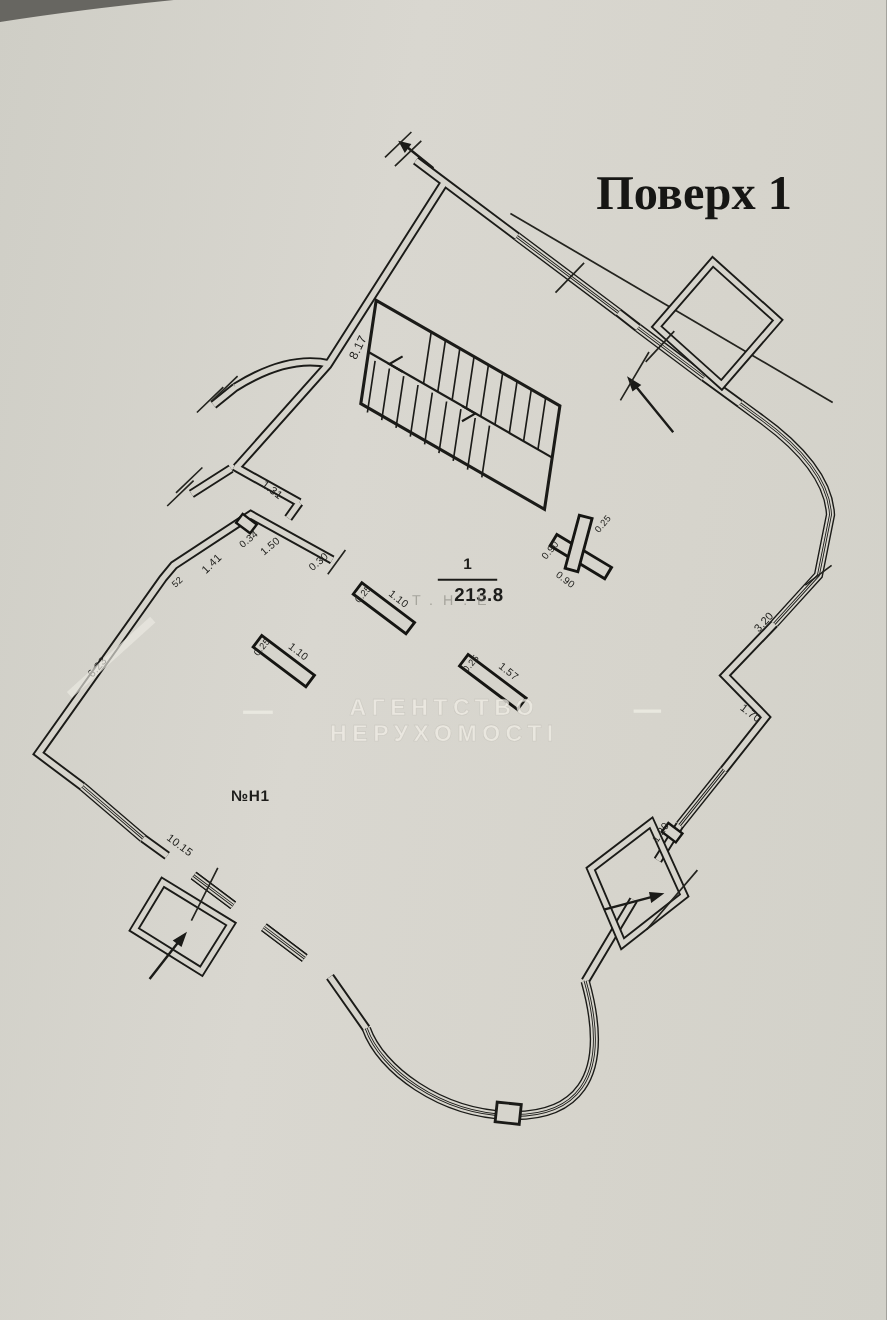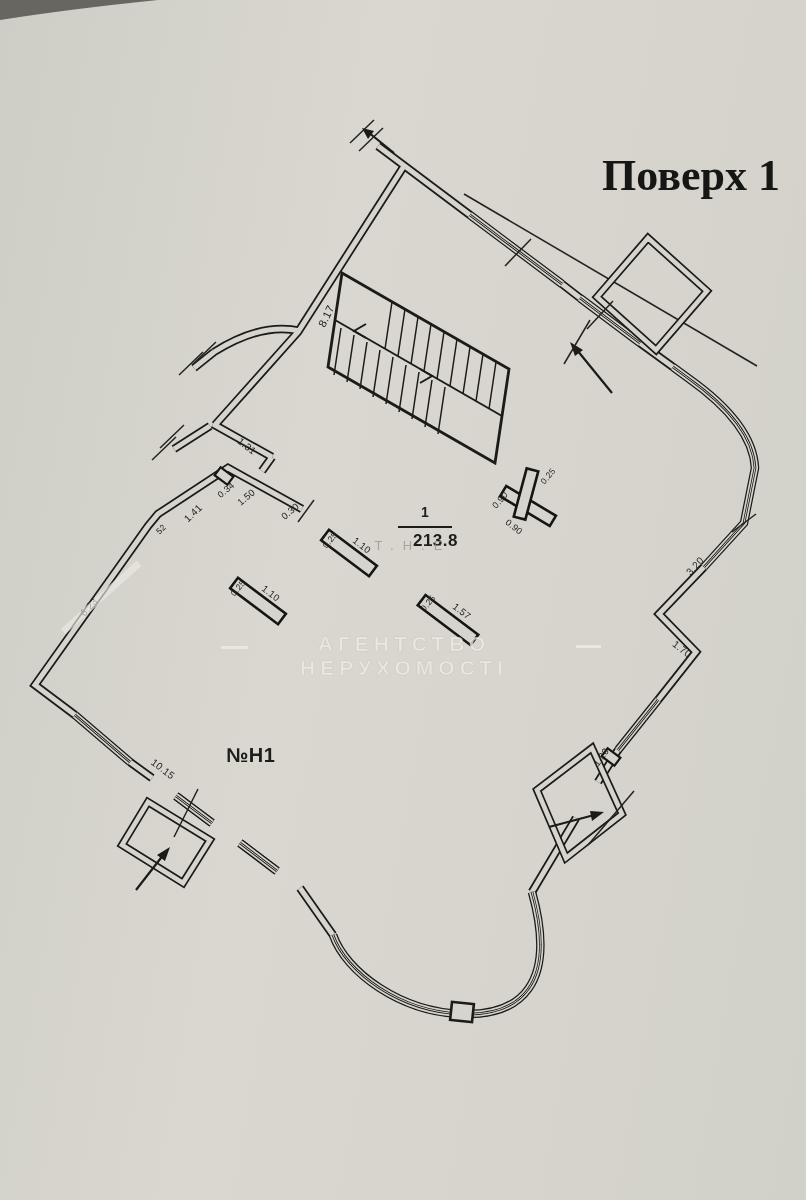--- a/index.html
+++ b/index.html
@@ -6,26 +6,26 @@
   body{width:806px;height:1200px;overflow:hidden;background:#8a8983;}
   .photo{
     position:relative;width:806px;height:1200px;
     background:linear-gradient(100deg,#cfcec6 0%,#d9d7d0 38%,#d6d4cc 70%,#d2d1c9 100%);
     font-family:"Liberation Sans",sans-serif;color:#1d1d1b;
   }
   .plan-svg{position:absolute;left:0;top:0;}
   .label{position:absolute;white-space:nowrap;color:#1d1d1b;}
   .dim{position:absolute;white-space:nowrap;color:#22221f;font-family:"Liberation Sans",sans-serif;letter-spacing:.3px;}
   .floor-title{
-    left:542px;top:150px;width:238px;text-align:right;
+    left:542px;top:150px;width:238px;text-align:left;
     font-family:"Liberation Serif","DejaVu Serif",serif;font-weight:bold;font-size:44px;color:#161614;
   }
   .room-number{left:412px;top:504px;width:26px;text-align:center;font-size:14px;font-weight:bold;}
   .room-area{left:398px;top:531px;width:60px;text-align:right;font-size:17px;font-weight:bold;letter-spacing:.5px;}
-  .unit-label{left:210px;top:744px;font-size:20px;font-weight:bold;letter-spacing:.5px;margin-left:16px;}
+  .unit-label{left:210px;top:715px;font-size:14px;font-weight:bold;letter-spacing:.5px;}
   .wm{position:absolute;text-align:center;user-select:none;}
   .wm-top{left:353px;top:538px;width:120px;font-size:13px;letter-spacing:9px;color:rgba(150,148,140,.75);}
   .wm-brand{
     left:46px;top:548px;width:570px;font-size:88px;line-height:1;font-weight:400;letter-spacing:7px;
     color:rgba(236,234,226,.62);-webkit-text-stroke:1px rgba(140,138,130,.22);
   }
   .wm-tagline{
     left:222px;top:632px;width:364px;font-size:21px;letter-spacing:5px;font-weight:700;
     color:rgba(238,236,228,.78);-webkit-text-stroke:.6px rgba(150,148,140,.25);
   }

